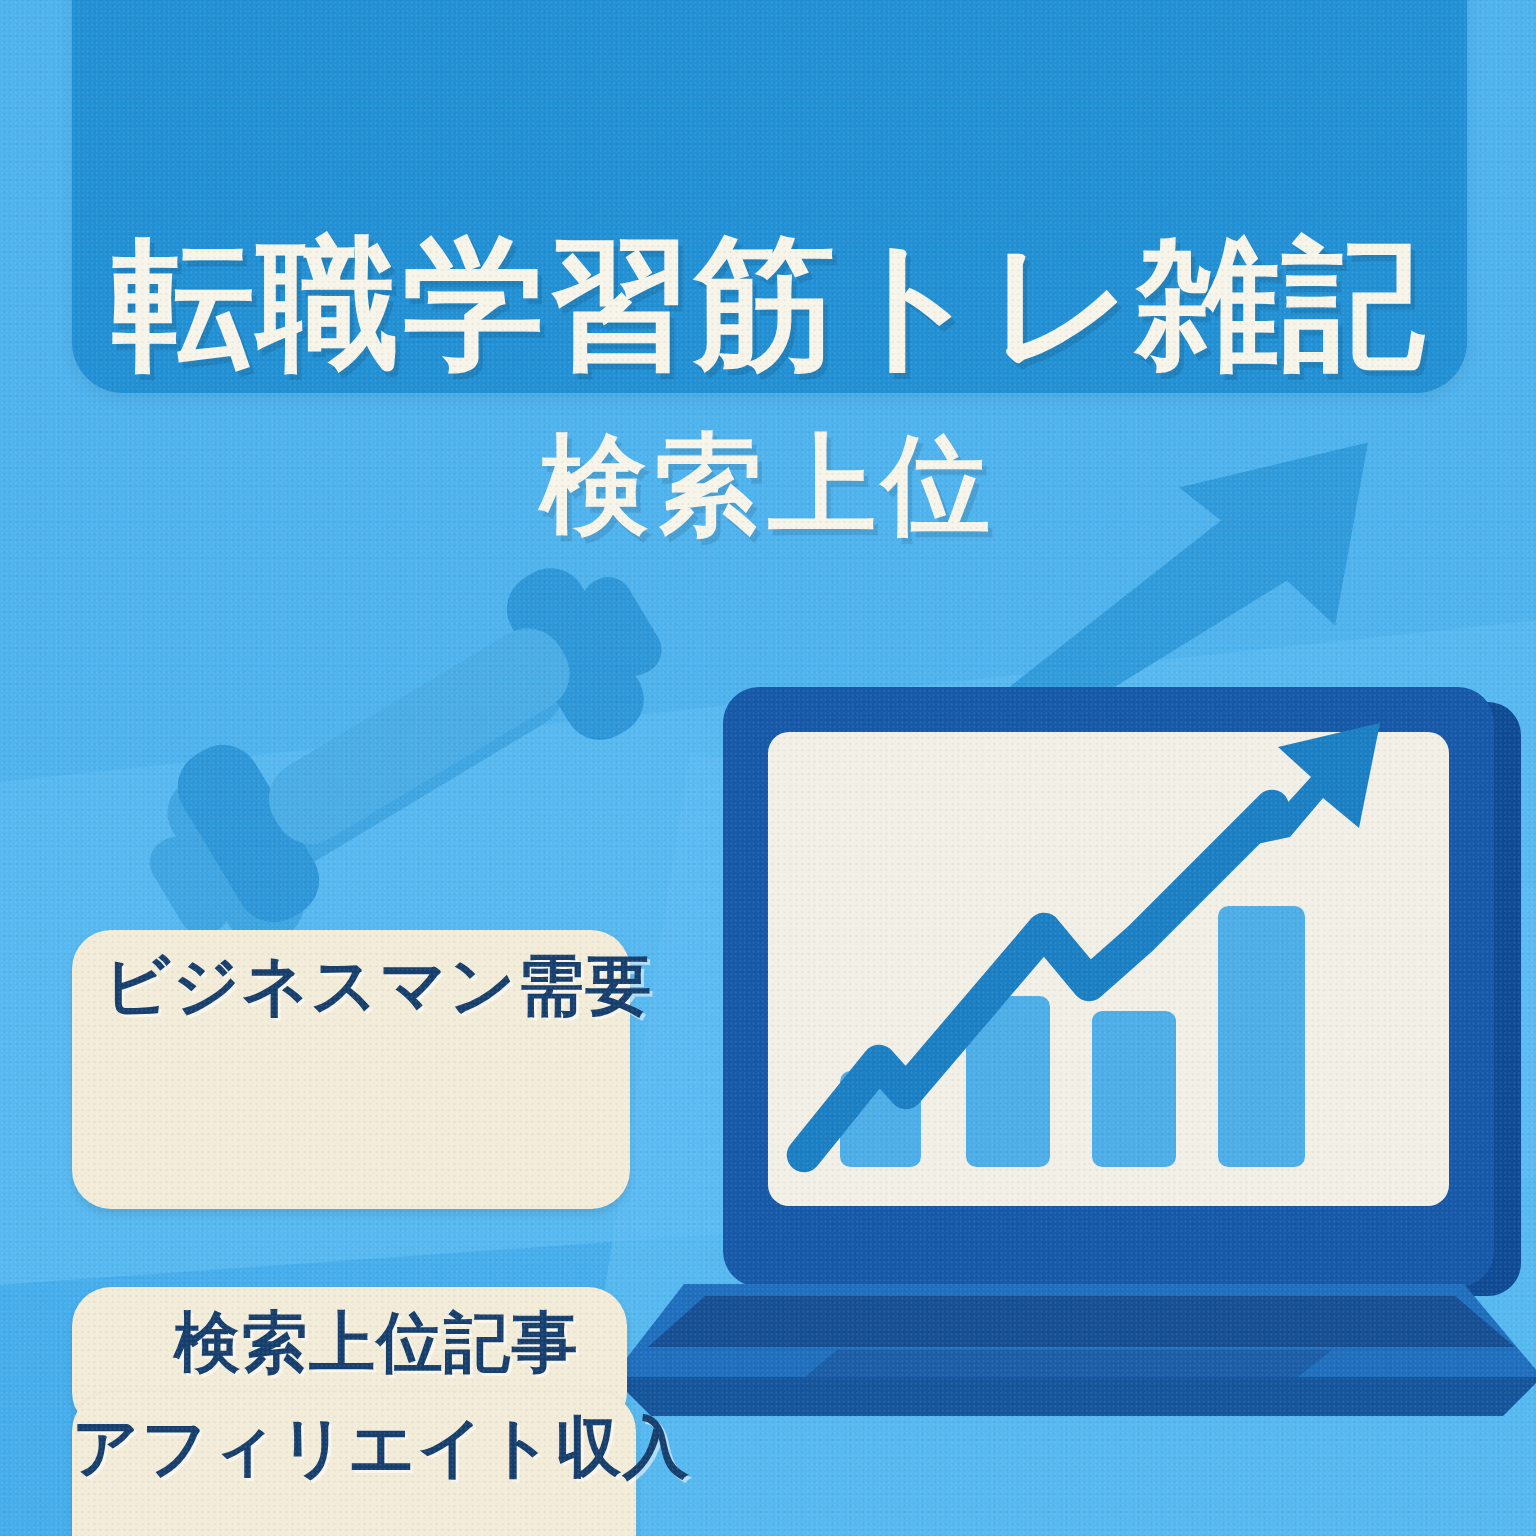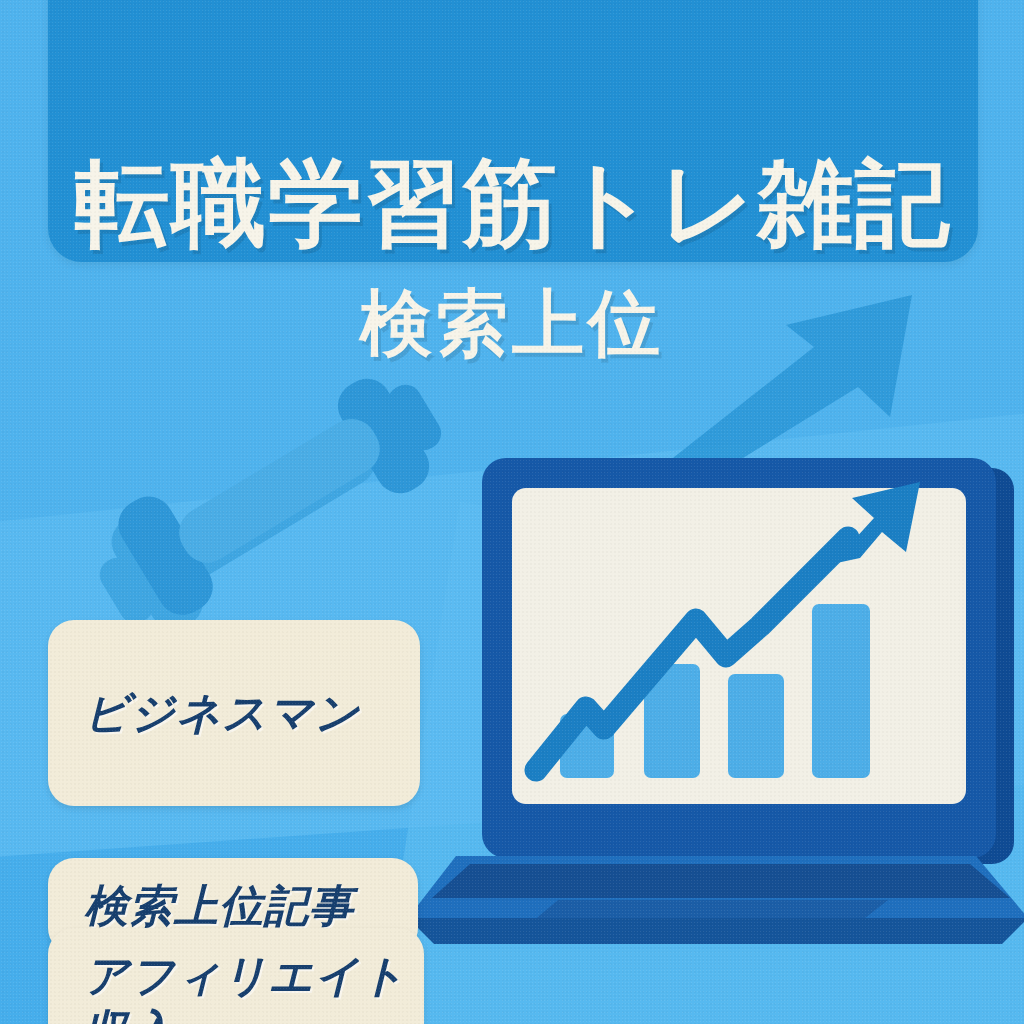--- a/index.html
+++ b/index.html
@@ -66,23 +66,22 @@
     color:#F7F4E9;font-size:72px;font-weight:700;letter-spacing:4px;
     text-shadow:3px 4px 0 rgba(0,0,0,.10);
   }
   
   .laptop{position:absolute;left:408px;top:452px;width:620px;height:500px;}
   
   .pill{
     position:absolute;background:#F2ECD9;border-radius:26px;
     box-shadow:0 3px 6px rgba(0,0,0,.10);
     box-sizing:border-box;
-    display:flex;flex-direction:column;justify-content:center;
+    display:flex;flex-direction:row;justify-content:center;
     padding:10px 0 10px 36px;
-    font-style:italic;
   }
   .pill-text{
     color:#173F6E;font-weight:700;font-size:44px;line-height:1.26;
     letter-spacing:1px;white-space:nowrap;
     text-shadow:2px 2px 0 rgba(255,255,255,.55);
   }
   .pill-1{left:48px;top:620px;width:372px;height:186px;}
   .pill-2{left:48px;top:818px;width:370px;height:96px;margin-top:40px;}
   .pill-3{left:48px;top:928px;width:376px;height:150px;}
 </style>
@@ -147,20 +146,21 @@
   </div>
 
   <div class="title-card">
     <div class="title-line l1">転職学習筋トレ雑記</div>
   </div>
 
   <div class="subtitle">検索上位</div>
 
   <div class="pill pill-1">
     <div class="pill-text">ビジネスマン</div>
+    <div class="pill-text">需要</div>
   </div>
 
   <div class="pill pill-2">
     <div class="pill-text">検索上位記事</div>
   </div>
 
   <div class="pill pill-3">
     <div class="pill-text">アフィリエイト</div>
     <div class="pill-text">収入</div>
   </div>

